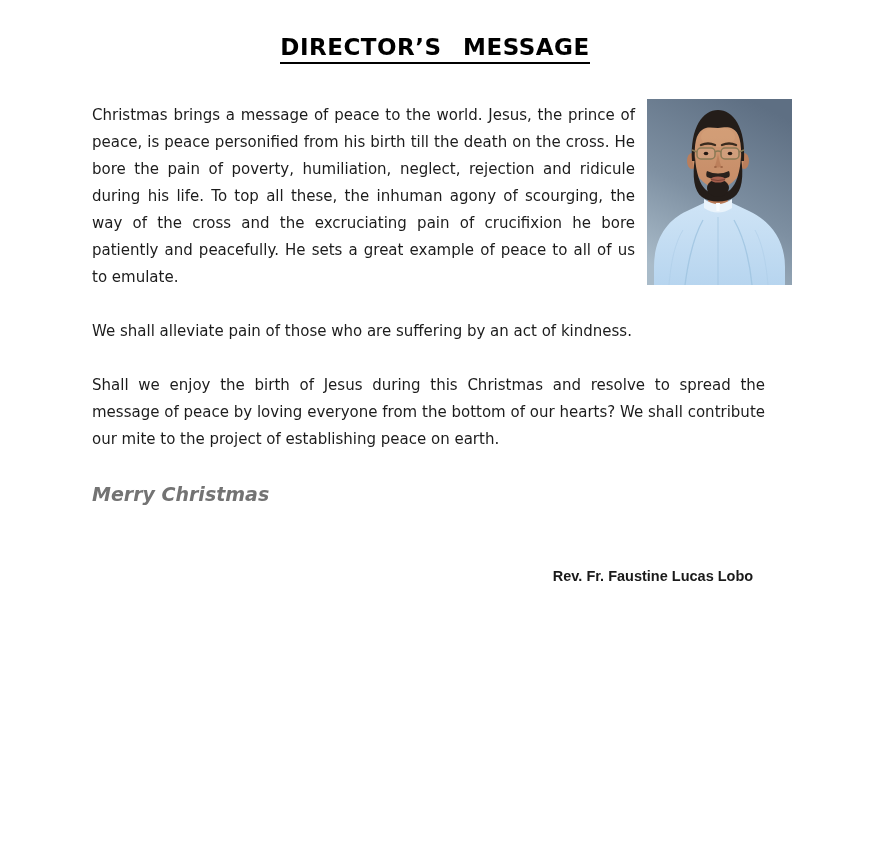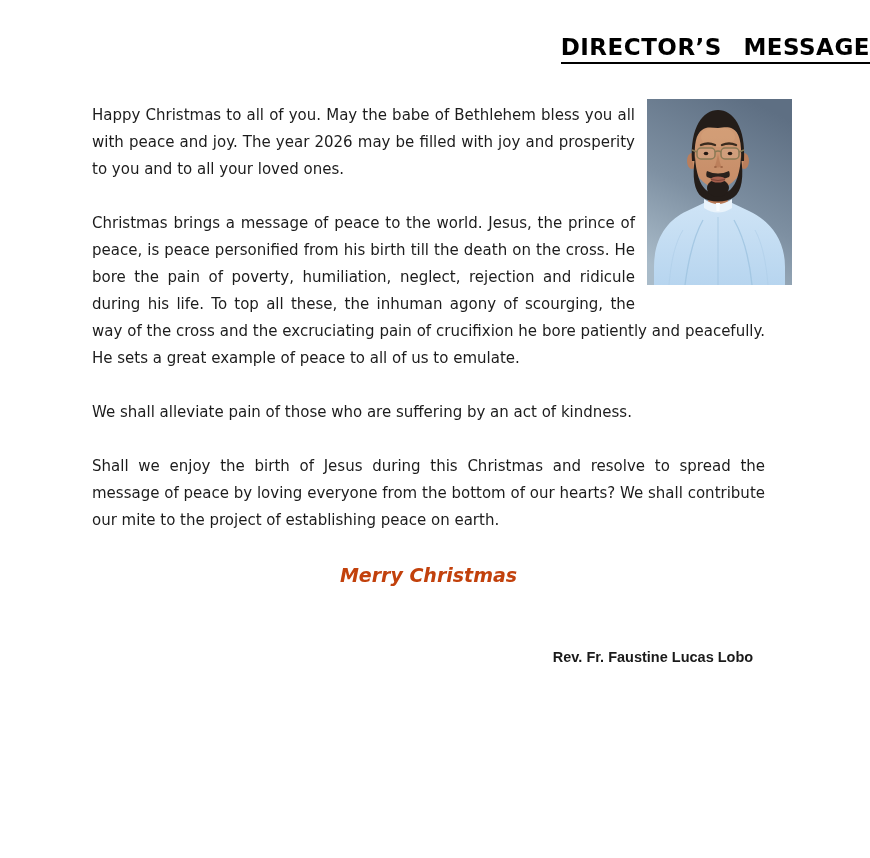--- a/index.html
+++ b/index.html
@@ -6,21 +6,21 @@
   .page {
     position: relative;
     width: 870px;
     height: 858px;
     background: #ffffff;
     overflow: hidden;
     font-family: "DejaVu Sans", sans-serif;
     color: #1c1c1c;
   }
   .title-wrap {
-    text-align: right;
+    text-align: center;
     padding-top: 34px;
   }
   .title {
     display: inline-block;
     font-size: 23px;
     font-weight: 700;
     letter-spacing: 0.5px;
     word-spacing: 13px;
     color: #000000;
     border-bottom: 2.5px solid #000000;
@@ -35,26 +35,26 @@
   .content p { margin: 0 0 27px 0; }
   .photo-float {
     float: right;
     width: 145px;
     height: 186px;
     margin: -3px -27px 10px 12px; 
   }
   .photo-float svg { display: block; width: 145px; height: 186px; }
   .closing {
     margin: 0;
-    text-align: center;
+    text-align: left;
     font-size: 19px;
     line-height: 28px;
     font-weight: 700;
     font-style: italic;
-    color: #c2410c;
+    color: #737373;
   }
   .signature {
     margin: 58px 0 0 456px; 
     width: 210px;
     text-align: center;
     font-family: "Liberation Sans", sans-serif;
     font-size: 14.5px;
     line-height: 21px;
     font-weight: 700;
     color: #1a1a1a;
@@ -134,21 +134,20 @@
 
         <path d="M48,58 C49,74 53,85 58,90 C63,96 79,96 84,90 C89,85 93,74 94,58 C97,78 95,92 87,98 C79,104 63,104 55,98 C47,92 45,78 48,58 Z" fill="#241d19"></path>
         <ellipse cx="71" cy="89" rx="11" ry="9" fill="#241d19"></ellipse>
         <path d="M60,72 Q71,77 82,72 C83,74 83,77 82,78 Q71,83 60,78 C59,77 59,74 60,72 Z" fill="#2a211c"></path>
 
         <ellipse cx="71" cy="80.5" rx="7.2" ry="3.1" fill="#a65f4d"></ellipse>
         <path d="M64,80.5 Q71,82.5 78,80.5" stroke="#7c4234" stroke-width="1" fill="none"></path>
       </svg>
     </div>
 
-    <p>Happy Christmas to all of you. May the babe of Bethlehem bless you all with peace and joy. The year 2026 may be filled with joy and prosperity to you and to all your loved ones.</p>
     <p>Christmas brings a message of peace to the world. Jesus, the prince of peace, is peace personified from his birth till the death on the cross. He bore the pain of poverty, humiliation, neglect, rejection and ridicule during his life.  To top all these, the inhuman agony of scourging, the way of the cross and the excruciating pain of crucifixion he bore patiently and peacefully. He sets a great example of peace to all of us to emulate.</p>
     <p>We shall alleviate pain of those who are suffering by an act of kindness.</p>
     <p>Shall we enjoy the birth of Jesus during this Christmas and resolve to spread the message of peace by loving everyone from the bottom of our hearts? We shall contribute our mite to the project of establishing peace on earth.</p>
 
     <p class="closing">Merry Christmas</p>
 
     <div class="signature">
       <div>Rev. Fr. Faustine Lucas Lobo</div>
     </div>
 

